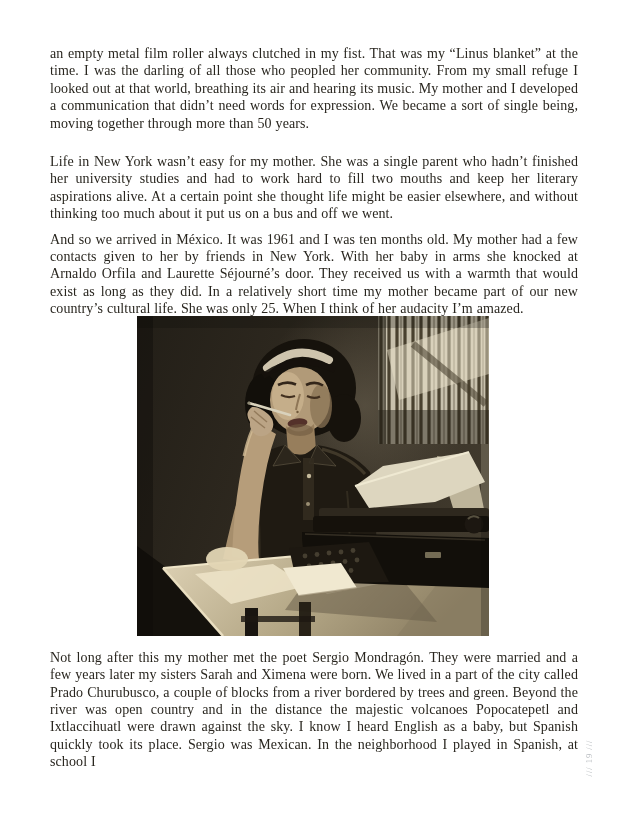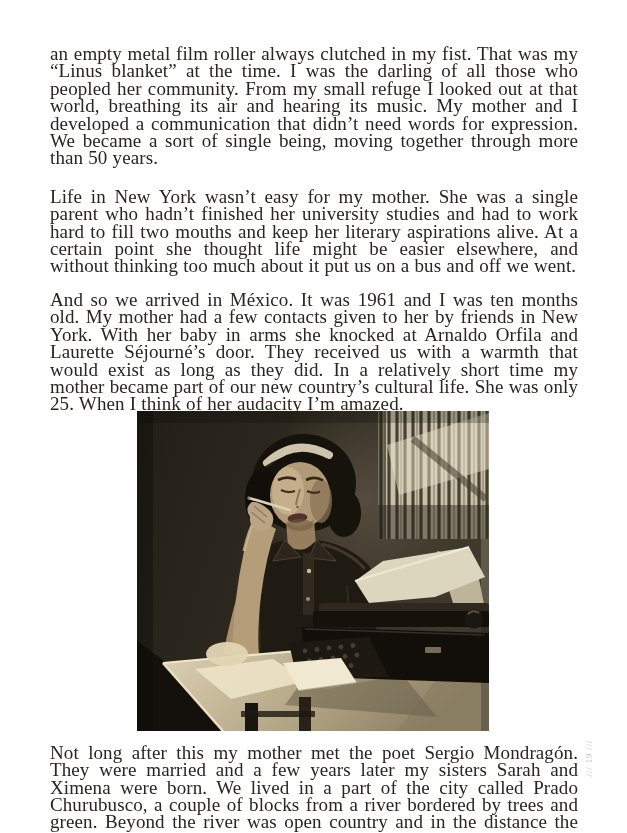--- a/index.html
+++ b/index.html
@@ -12,29 +12,29 @@
     color: #29261f;
     overflow: hidden;
   }
   .content {
     position: absolute;
     left: 50px; top: 45px;
     width: 528px;
   }
   p.para {
     margin: 0;
-    font-size: 19px;
+    font-size: 14px;
     line-height: 17.4px;
     text-align: justify;
     text-align-last: left;
     letter-spacing: 0.1px;
     word-spacing: 0.3px;
   }
   p.p2 { margin-top: 21px; }
-  p.p3 { margin-top: 16px; }
+  p.p3 { margin-top: 8px; }
   figure.photo {
     margin: -2px 0 13px 87px;
     padding: 0;
     width: 352px;
     height: 320px;
     line-height: 0;
   }
   figure.photo svg { display: block; width: 352px; height: 320px; }
   .folio {
     position: absolute;

